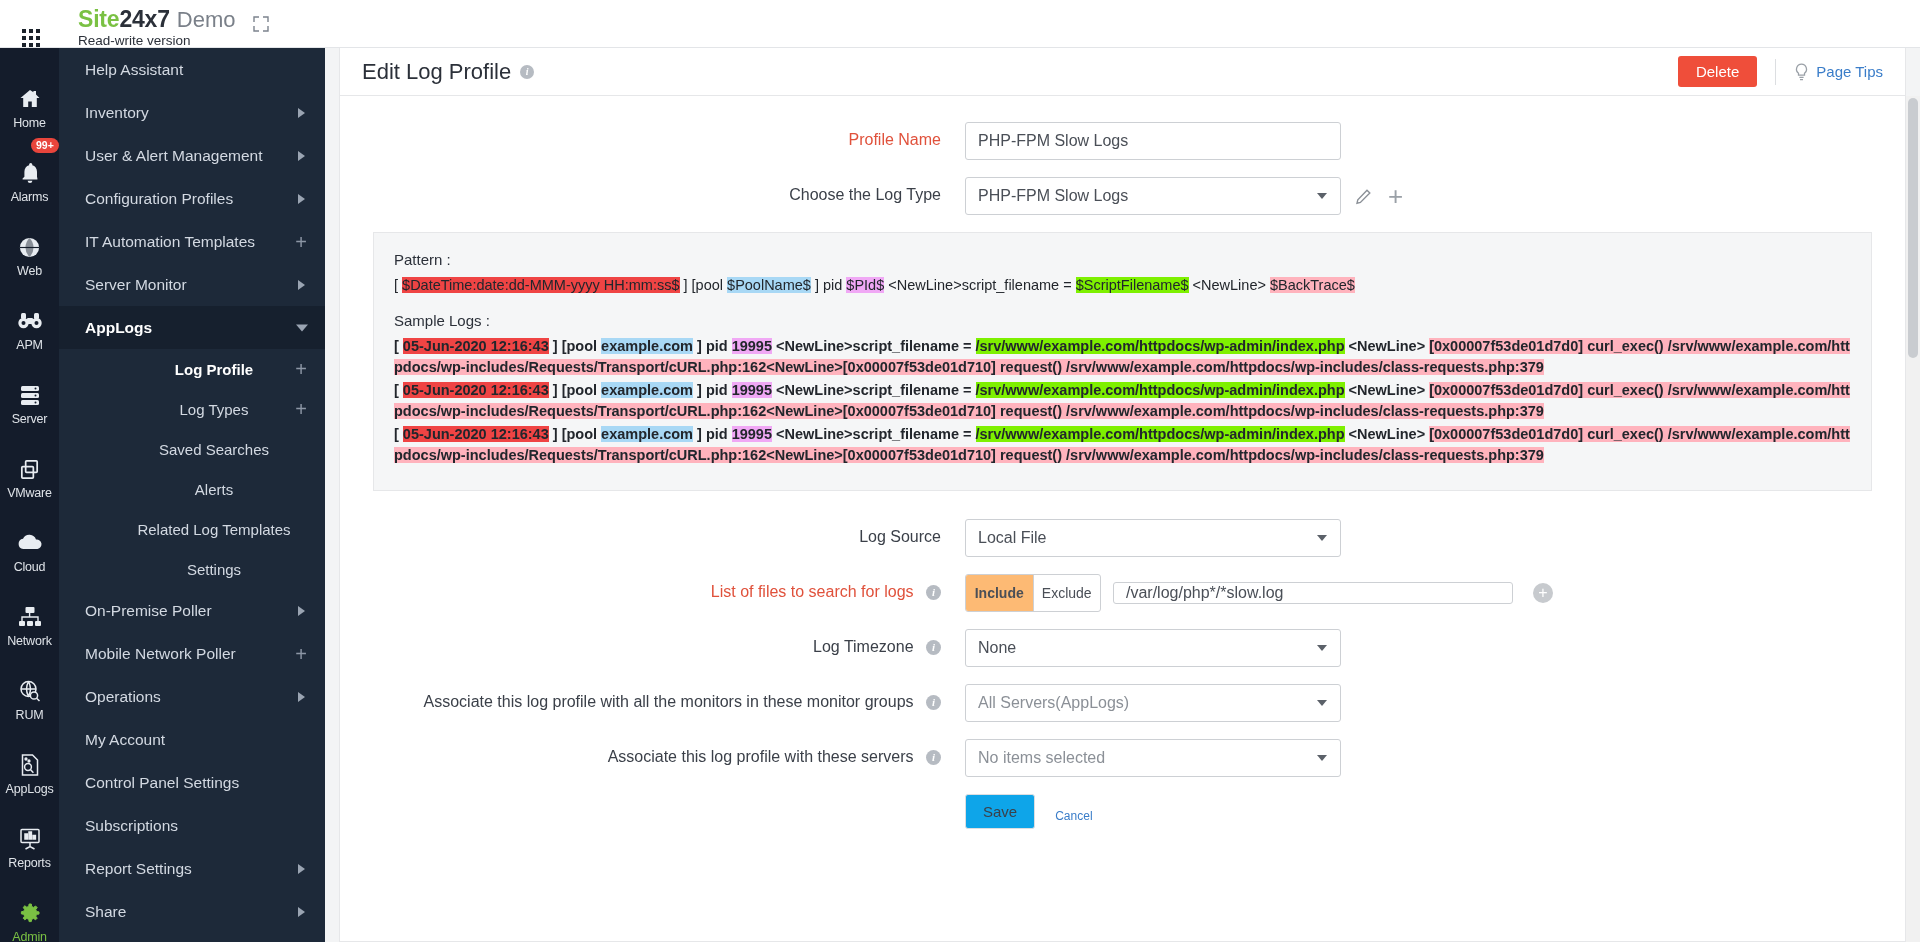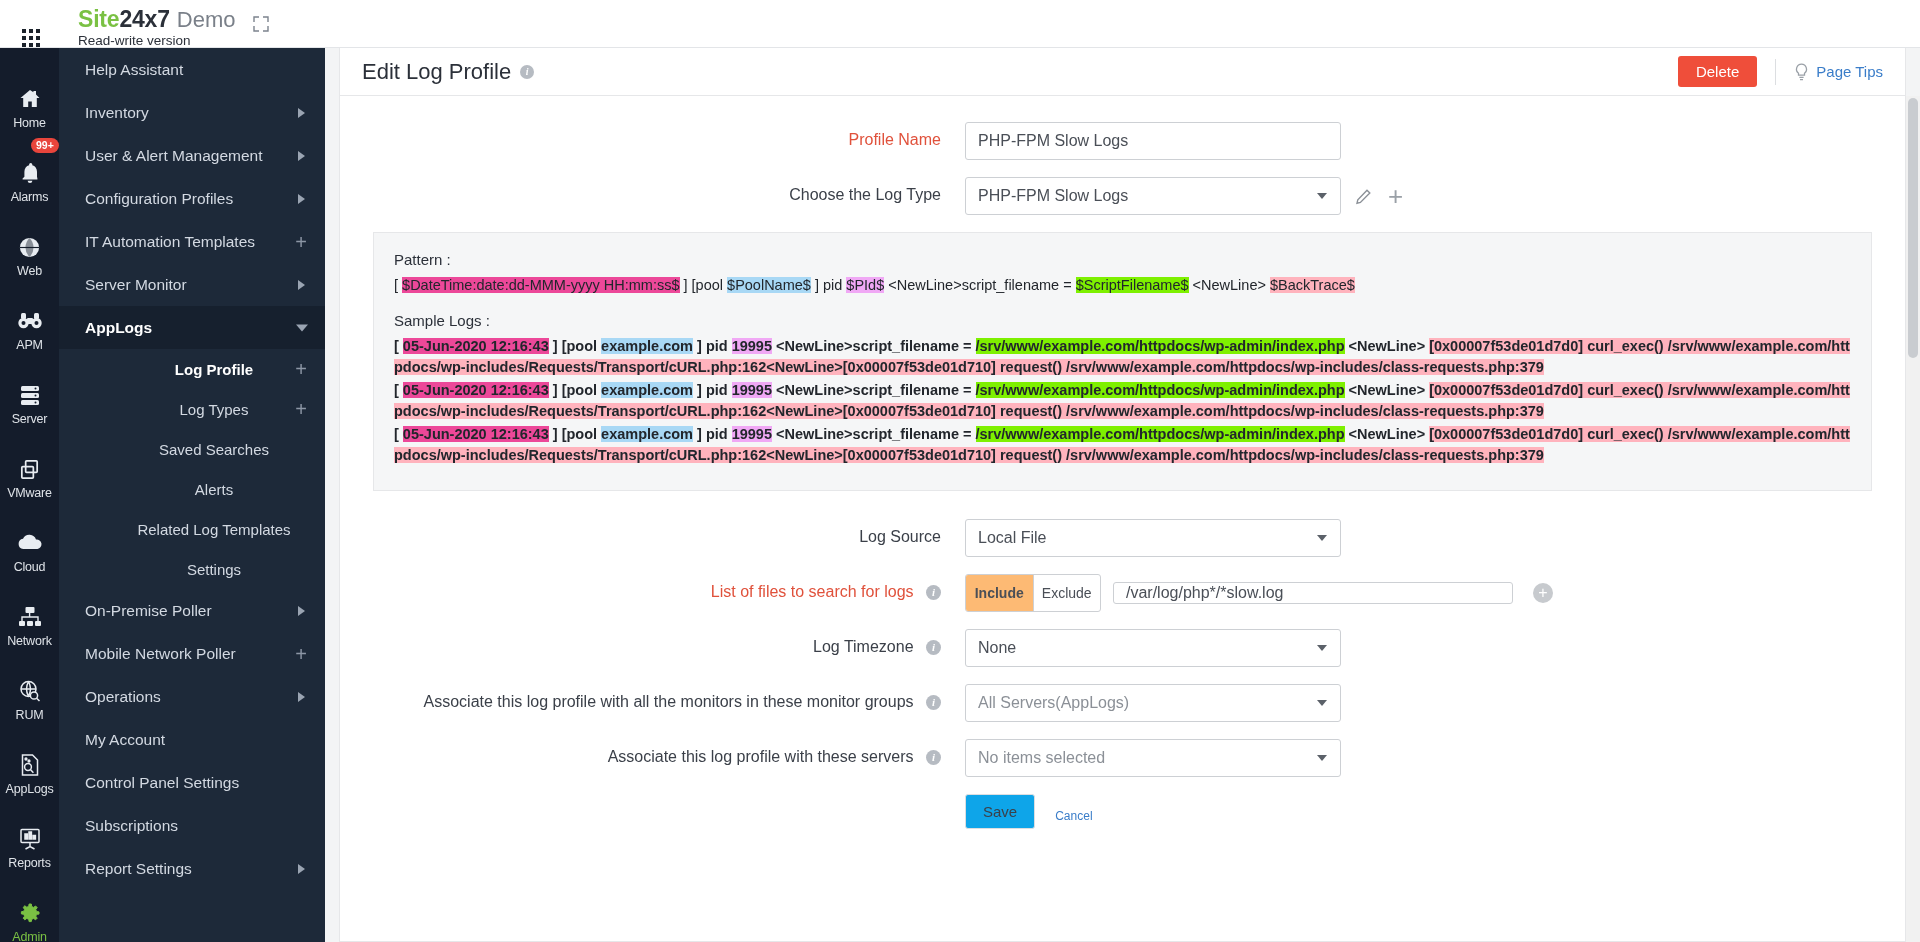--- a/index.html
+++ b/index.html
@@ -141,21 +141,21 @@
 
   
   .pattern-panel {
     margin: 12px 33px 0 33px; background:#f5f6f7; border:1px solid #e6e7e9;
     padding: 18px 20px 22px 20px;
   }
   .pp-title { font-size:15px; color:#2b3039; margin-bottom:7px; }
   .pp-line { font-size:14.5px; color:#22262c; line-height:21px; word-break:break-all; }
   .pp-line.mb { margin-bottom:2px;font-weight:bold; }
   .sample-wrap { margin-top:16px; }
-  .hl-y  { background:#ec4899;text-align:right; }
+  .hl-y  { background:#ef4444;text-align:right; }
   .hl-b  { background:#a8d8f5; }
   .hl-m  { background:#f0a8f5; }
   .hl-g  { background:#7ef000; }
   .hl-p  { background:#ffb3bd; }
 
   
   .incexc {
     display:flex; border:1px solid #cdd0d4; border-radius:3px; height:38px;
     background:#fff; overflow:hidden; width:136px;
   }
@@ -435,20 +435,24 @@
         <span>My Account</span>
       </div>
       <div class="nav-item">
         <span>Control Panel Settings</span>
       </div>
       <div class="nav-item">
         <span>Subscriptions</span>
       </div>
       <div class="nav-item">
         <span>Report Settings</span>
+        <span class="caret"></span>
+      </div>
+      <div class="nav-item">
+        <span>Share</span>
         <span class="caret"></span>
       </div>
       <div class="nav-item"></div>
     </div>
 
   <div class="main">
     <div class="page">
 
       <div class="page-head">
         <span class="page-title">Edit Log Profile</span>

